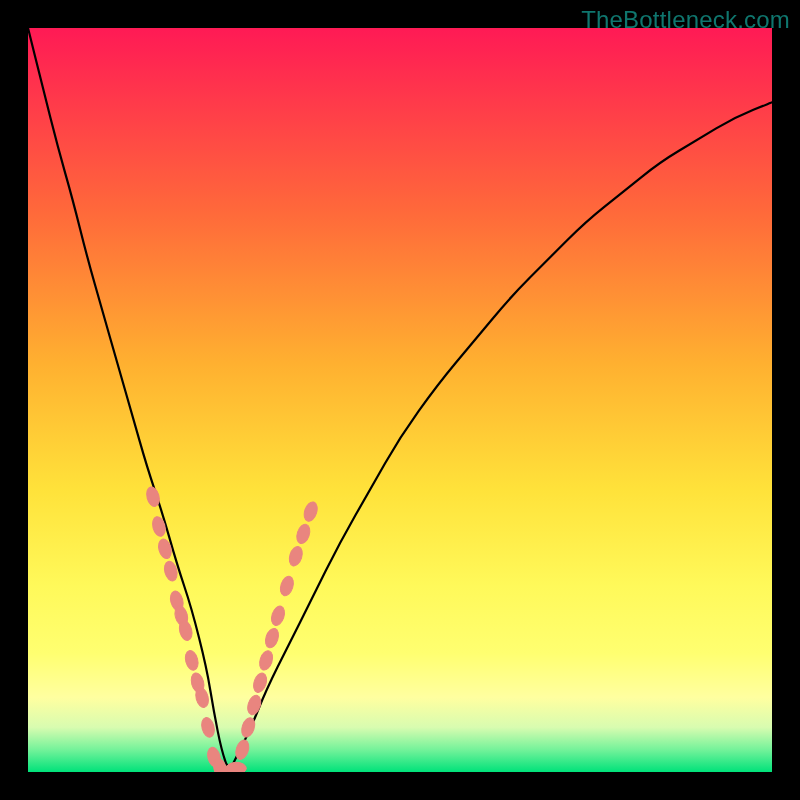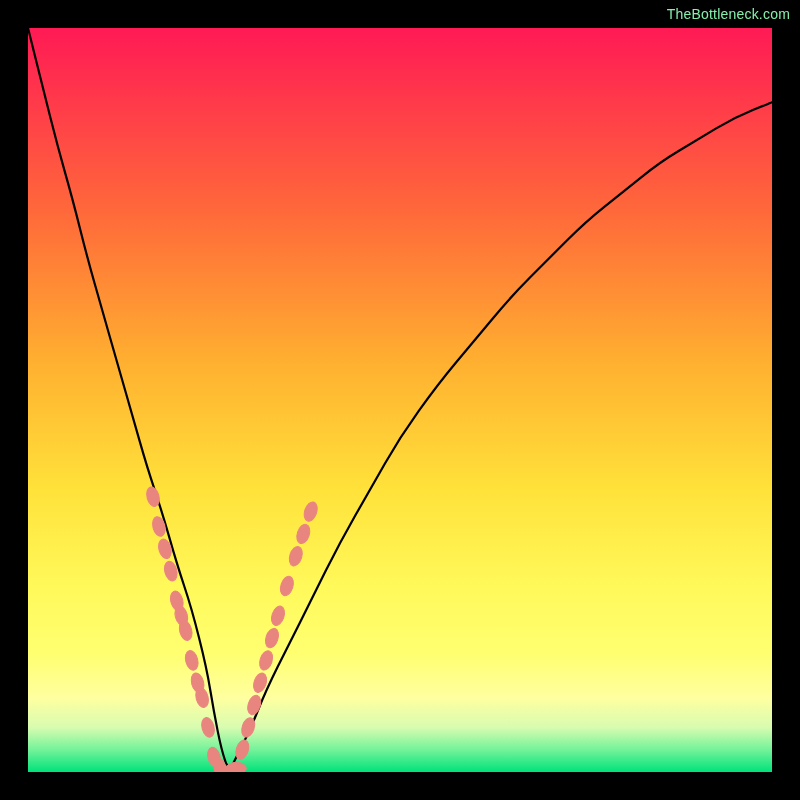--- a/index.html
+++ b/index.html
@@ -28,22 +28,22 @@
       #ffffa0 90%,
       #d8fcb0 94%,
       #74f29a 97%,
       #00e27a 100%
     );
   }
   .watermark {
     position: absolute;
     top: 6px;
     right: 10px;
-    font-size: 14px;
-    color: #86efac;
+    font-size: 24px;
+    color: #0f766e;
     letter-spacing: 0.2px;
     font-weight: 500;
   }
   svg.plot {
     position: absolute;
     left: 0;
     top: 0;
     width: 744px;
     height: 744px;
   }

